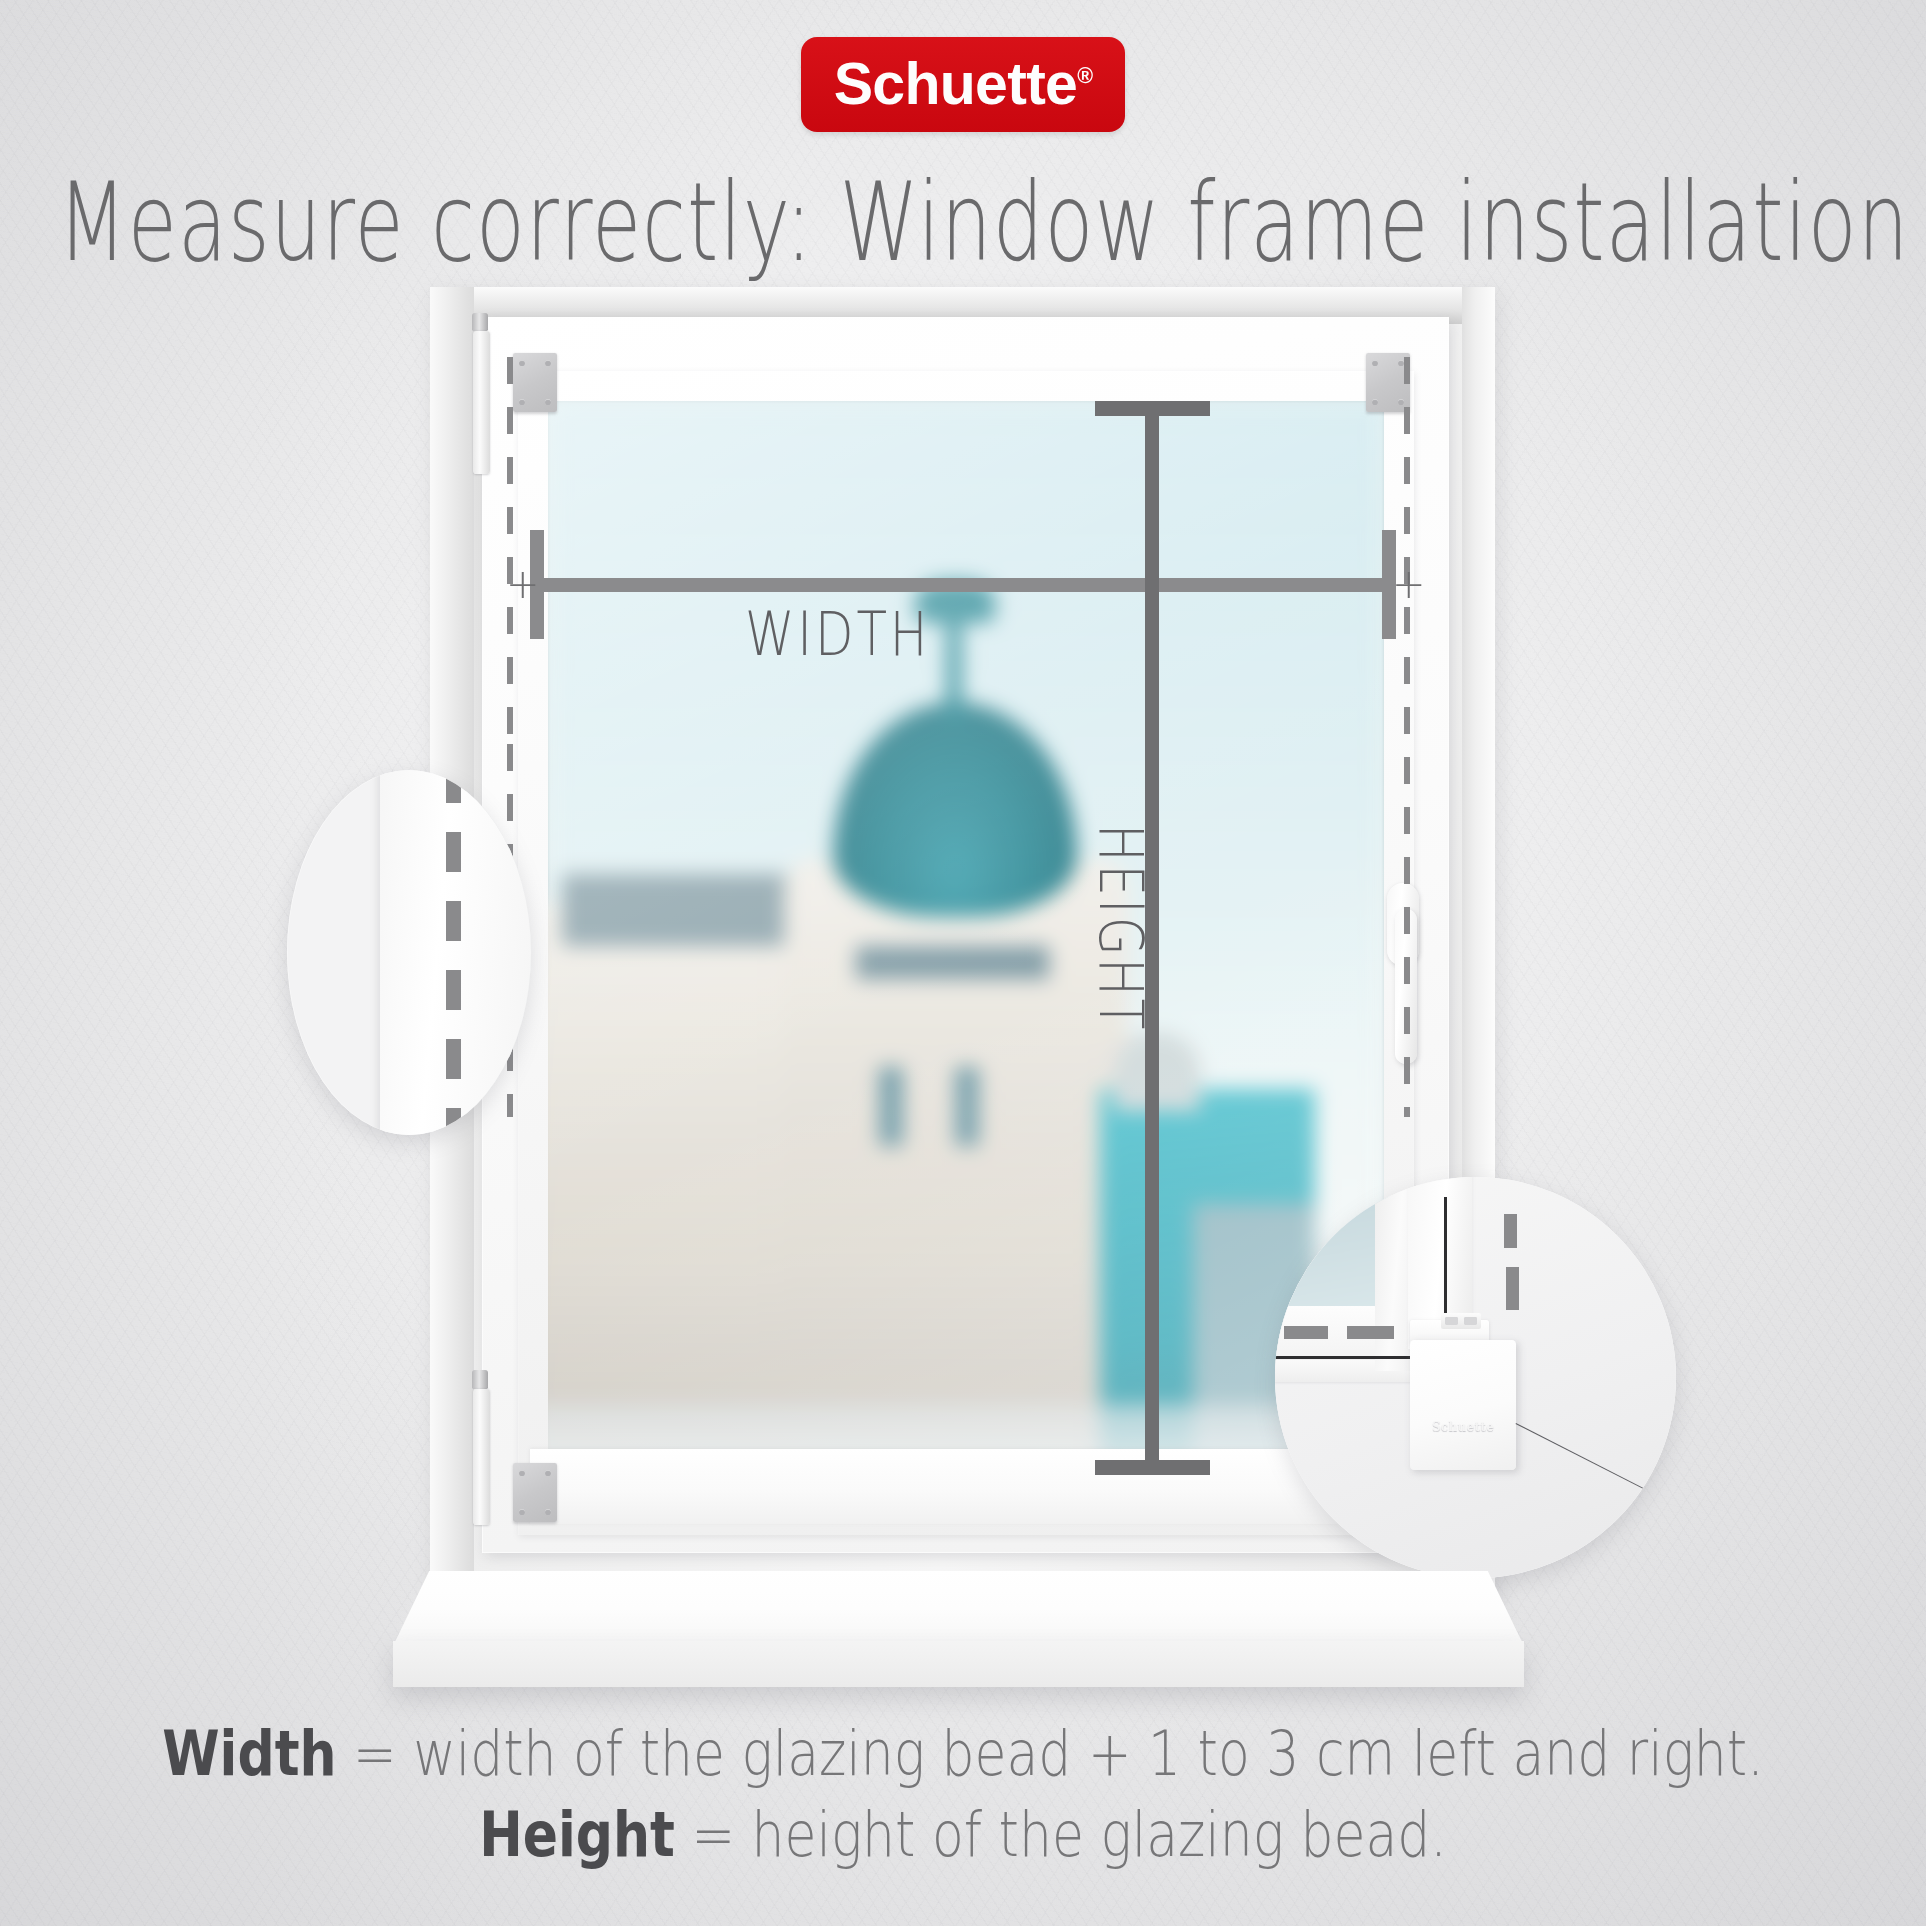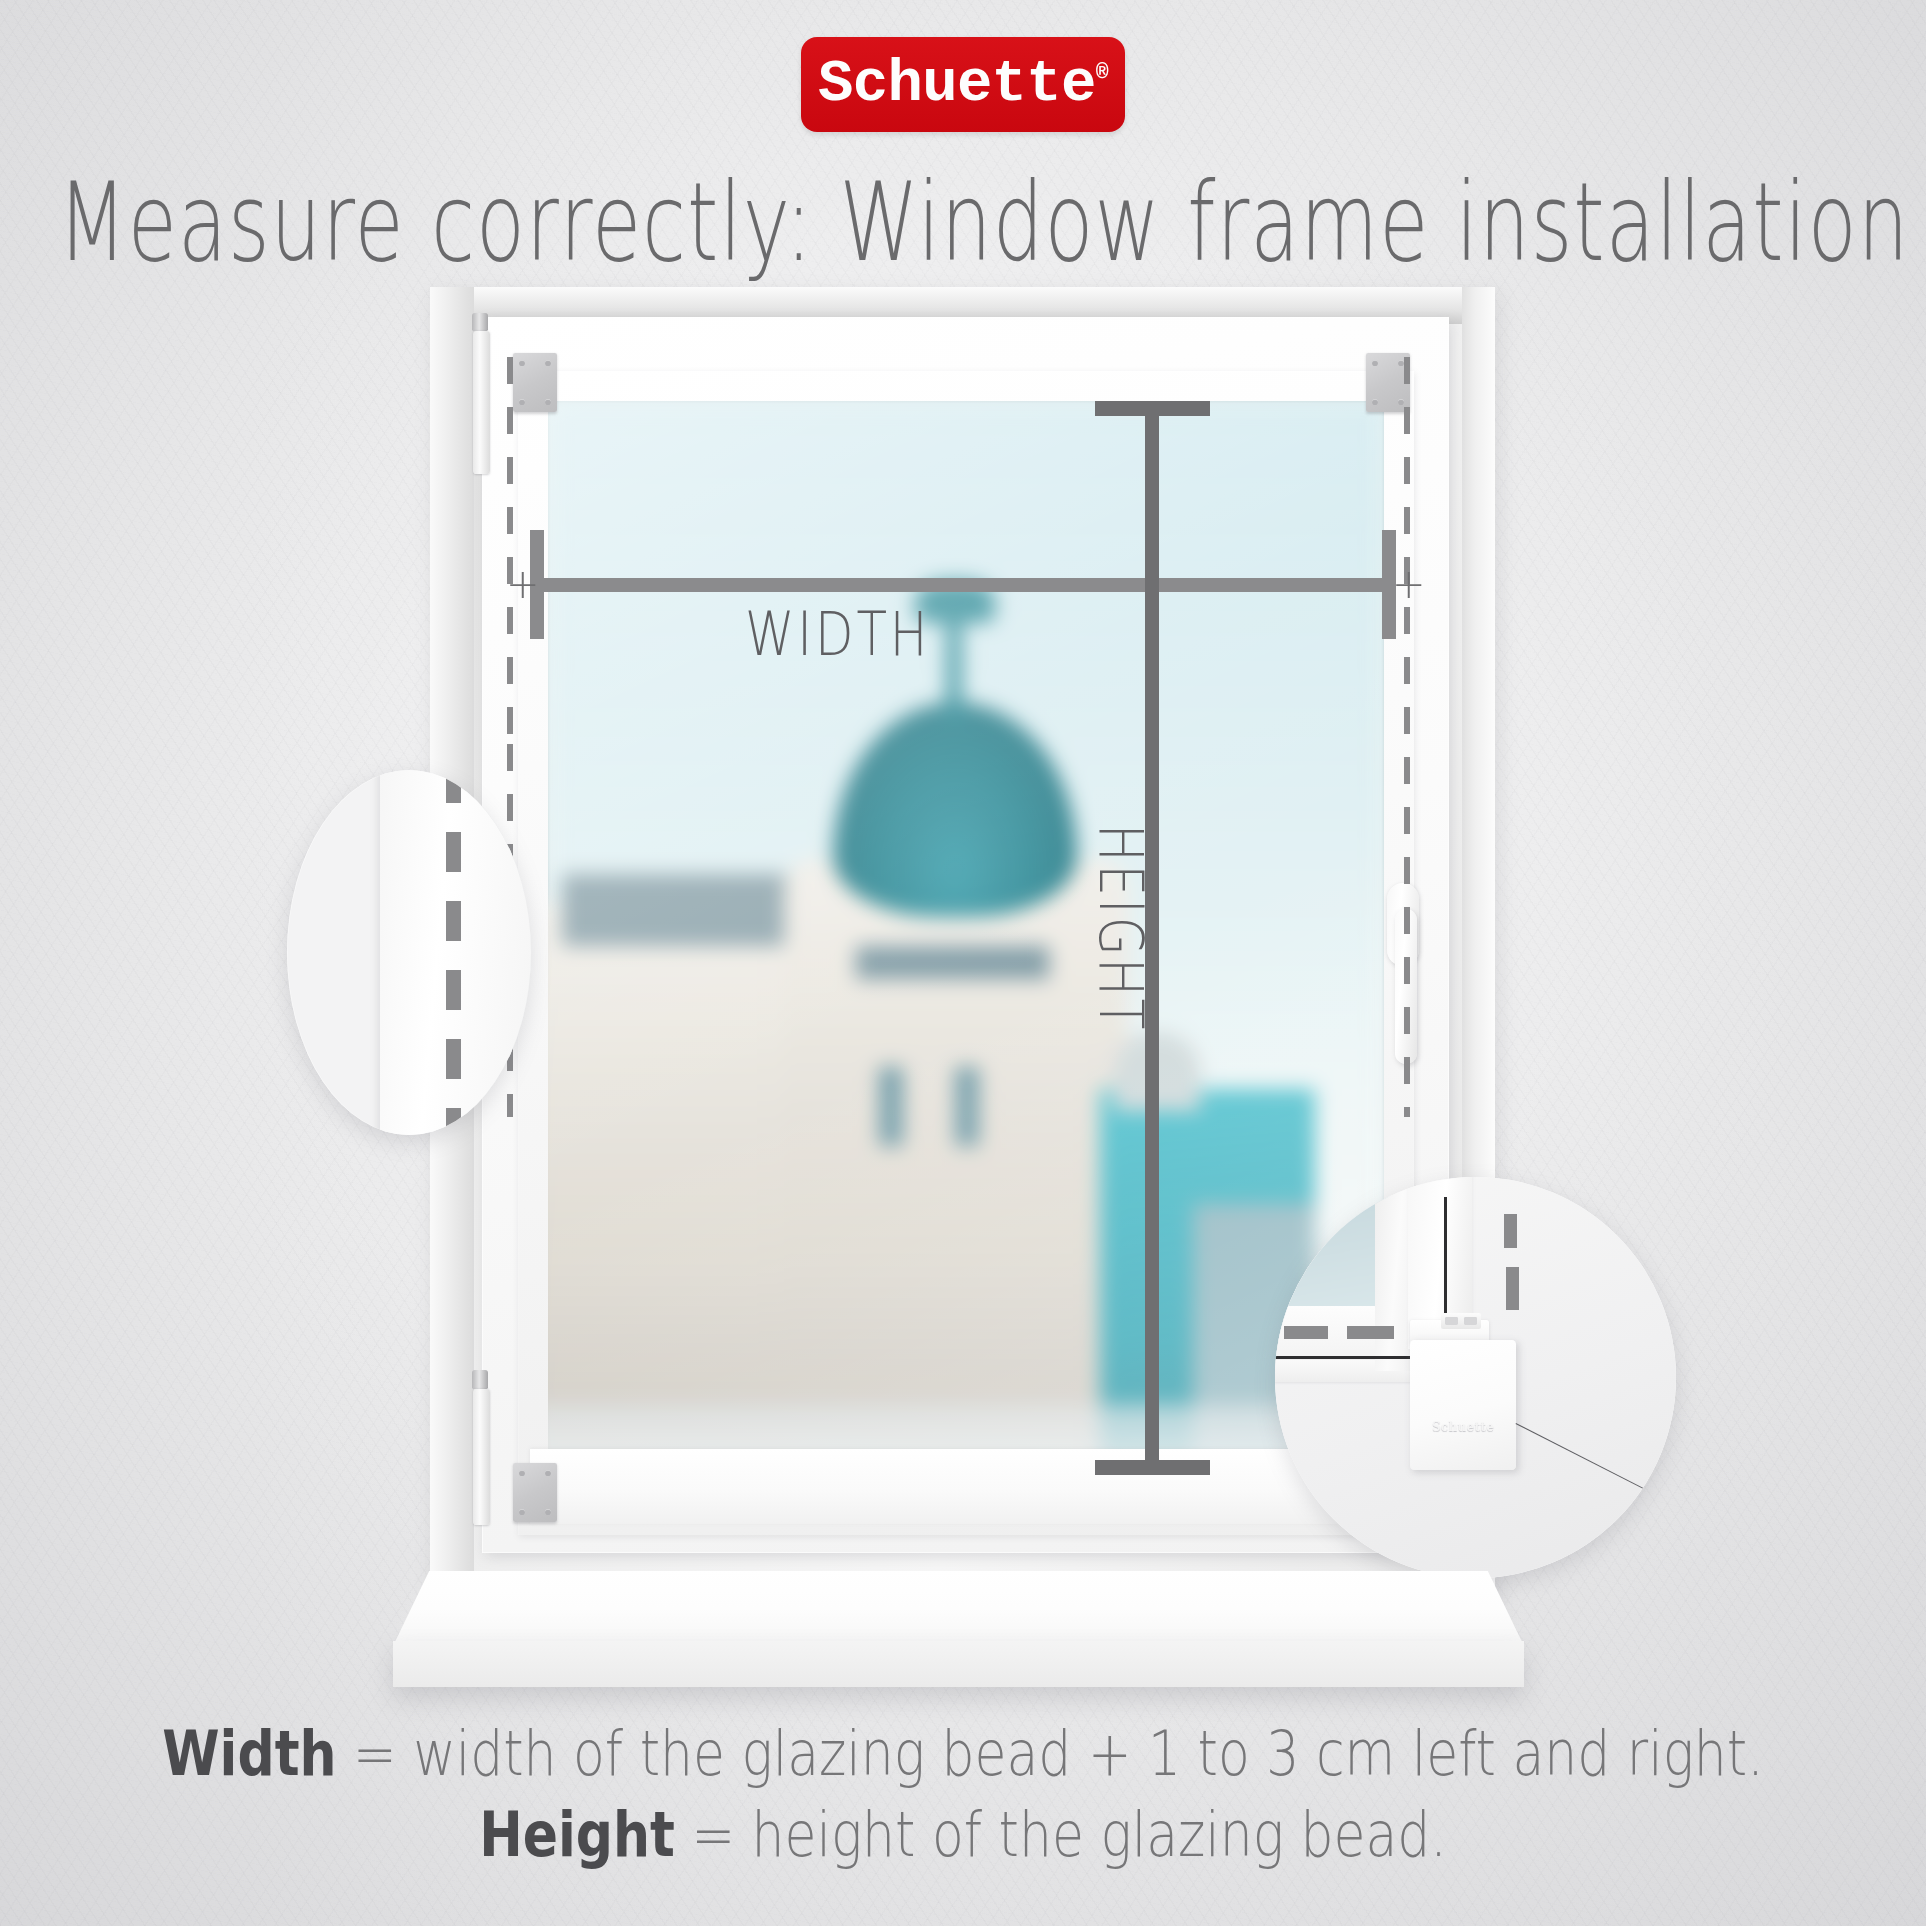--- a/index.html
+++ b/index.html
@@ -38,21 +38,21 @@
     position: absolute;
     left: 801px; top: 37px;
     width: 324px; height: 95px;
     background: linear-gradient(180deg, #d81118 0%, #c9070f 100%);
     border-radius: 16px;
     display: flex; align-items: center; justify-content: center;
     box-shadow: 0 2.1px 5px rgba(0,0,0,0.10);
   }
   .logo-text {
     color: #fdfdfd;
-    font-family: Liberation Mono, monospace;
+    font-family: Liberation Sans, sans-serif;
     font-weight: bold;
     font-size: 59px;
     letter-spacing: -0.7px;
     position: relative;
     line-height: 1;
   }
   .logo-reg {
     font-size: 21.5px;
     vertical-align: super;
     font-weight: bold;

